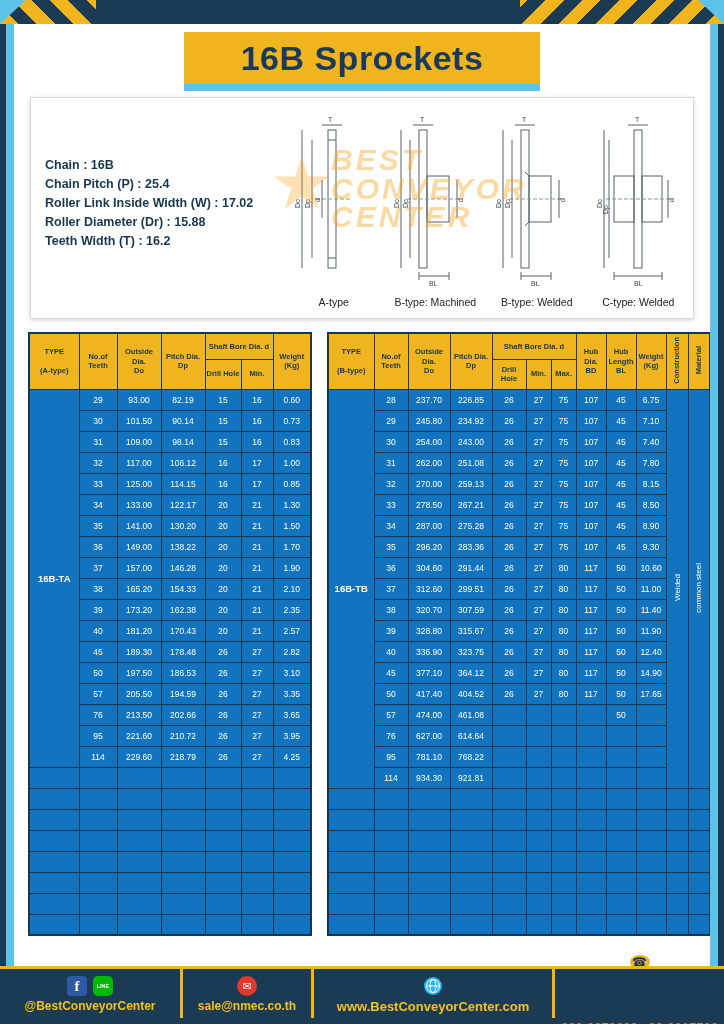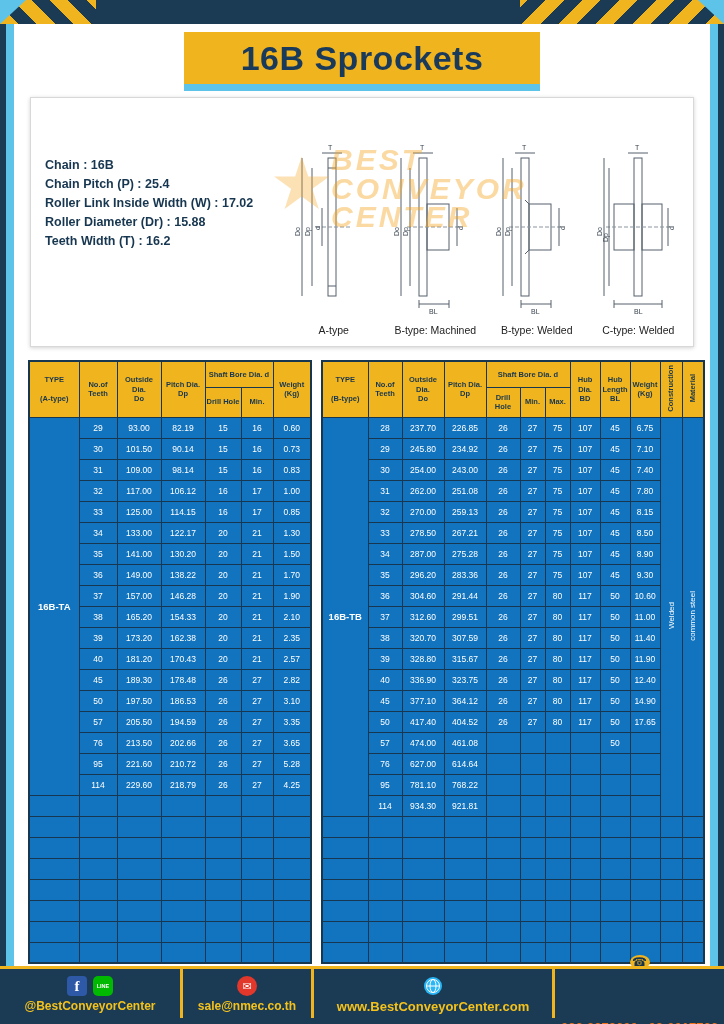--- a/index.html
+++ b/index.html
@@ -18,37 +18,37 @@
   
   .lightframe { position:absolute; top:24px; left:6px; right:6px; bottom:58px; background:#5EC3E8; padding:0 8px; }
   .content { width:100%; height:100%; background:#ffffff; overflow:hidden; position:relative; }
 
   
   .title-banner { width:356px; margin:8px auto 0 auto; background:#F0B41E; height:52px;
                   display:flex; align-items:center; justify-content:center; box-shadow:0 7px 0 #5EC3E8; }
   .title-banner h1 { color:#1A3A5C; font-size:34px; font-weight:bold; letter-spacing:.5px; }
 
   
-  .info-panel { position:relative; margin:13px 16px 0 16px; height:250px; border:1px solid #D8D8D8;
+  .info-panel { position:relative; margin:13px 16px 0 16px; height:222px; border:1px solid #D8D8D8;
                 box-shadow:0 1px 4px rgba(0,0,0,.18); display:flex; overflow:hidden; }
   .specs { width:252px; padding:58px 0 0 14px; }
   .spec-line { color:#17364F; font-weight:bold; font-size:12.5px; line-height:19px; white-space:nowrap; }
   .drawings { flex:1; display:flex; align-items:flex-end; justify-content:space-around; padding:8px 4px 10px 0; }
   figure { display:flex; flex-direction:column; align-items:center; }
   figcaption { font-size:10.5px; color:#222; margin-top:8px; white-space:nowrap; }
   .dwg .ln { stroke:#55606b; stroke-width:1; fill:none; }
   .dwg .cl { stroke-dasharray:4 2; stroke:#8b95a0; }
   .dwg text { font-size:7px; fill:#394450; font-family:"Liberation Sans",sans-serif; }
   .watermark { position:absolute; left:300px; top:48px; z-index:3; pointer-events:none;
                color:#F5A623; opacity:.42; font-weight:bold; font-style:italic;
                font-size:30px; line-height:.95; letter-spacing:3px; }
   .watermark .star { position:absolute; left:-58px; top:8px; font-size:64px; font-style:normal; opacity:.8; }
 
   
-  .tables { display:flex; gap:9px; margin:13px 12px 0 14px; align-items:flex-start; }
+  .tables { display:flex; gap:15px; margin:13px 12px 0 14px; align-items:flex-start; }
   table.spec-table { border-collapse:collapse; table-layout:fixed; border:2px solid #17364F; }
   .tbl-left  { width:282px; }
   .tbl-right { width:382px; }
   .spec-table th { background:#F0B41E; color:#17364F; font-size:7.5px; font-weight:bold;
                    border:1px solid #17364F; padding:1px; white-space:pre-line; line-height:1.25; text-align:center; }
   .spec-table thead tr.h1 th { height:26px; }
   .spec-table thead tr.h2 th { height:30px; }
   .spec-table td { background:#1274BE; color:#ffffff; font-size:8.5px; border:1px solid #17364F;
                    text-align:center; height:21px; padding:0 1px; overflow:hidden; }
   .spec-table td.type-cell { font-size:9.5px; font-weight:bold; }
@@ -361,21 +361,21 @@
                 <td>26</td>
                 <td>27</td>
                 <td>3.65</td>
               </tr>
               <tr>
                 <td>95</td>
                 <td>221.60</td>
                 <td>210.72</td>
                 <td>26</td>
                 <td>27</td>
-                <td>5.28</td>
+                <td>3.95</td>
               </tr>
               <tr>
                 <td>114</td>
                 <td>229.60</td>
                 <td>218.79</td>
                 <td>26</td>
                 <td>27</td>
                 <td>4.25</td>
               </tr>
               <tr>

